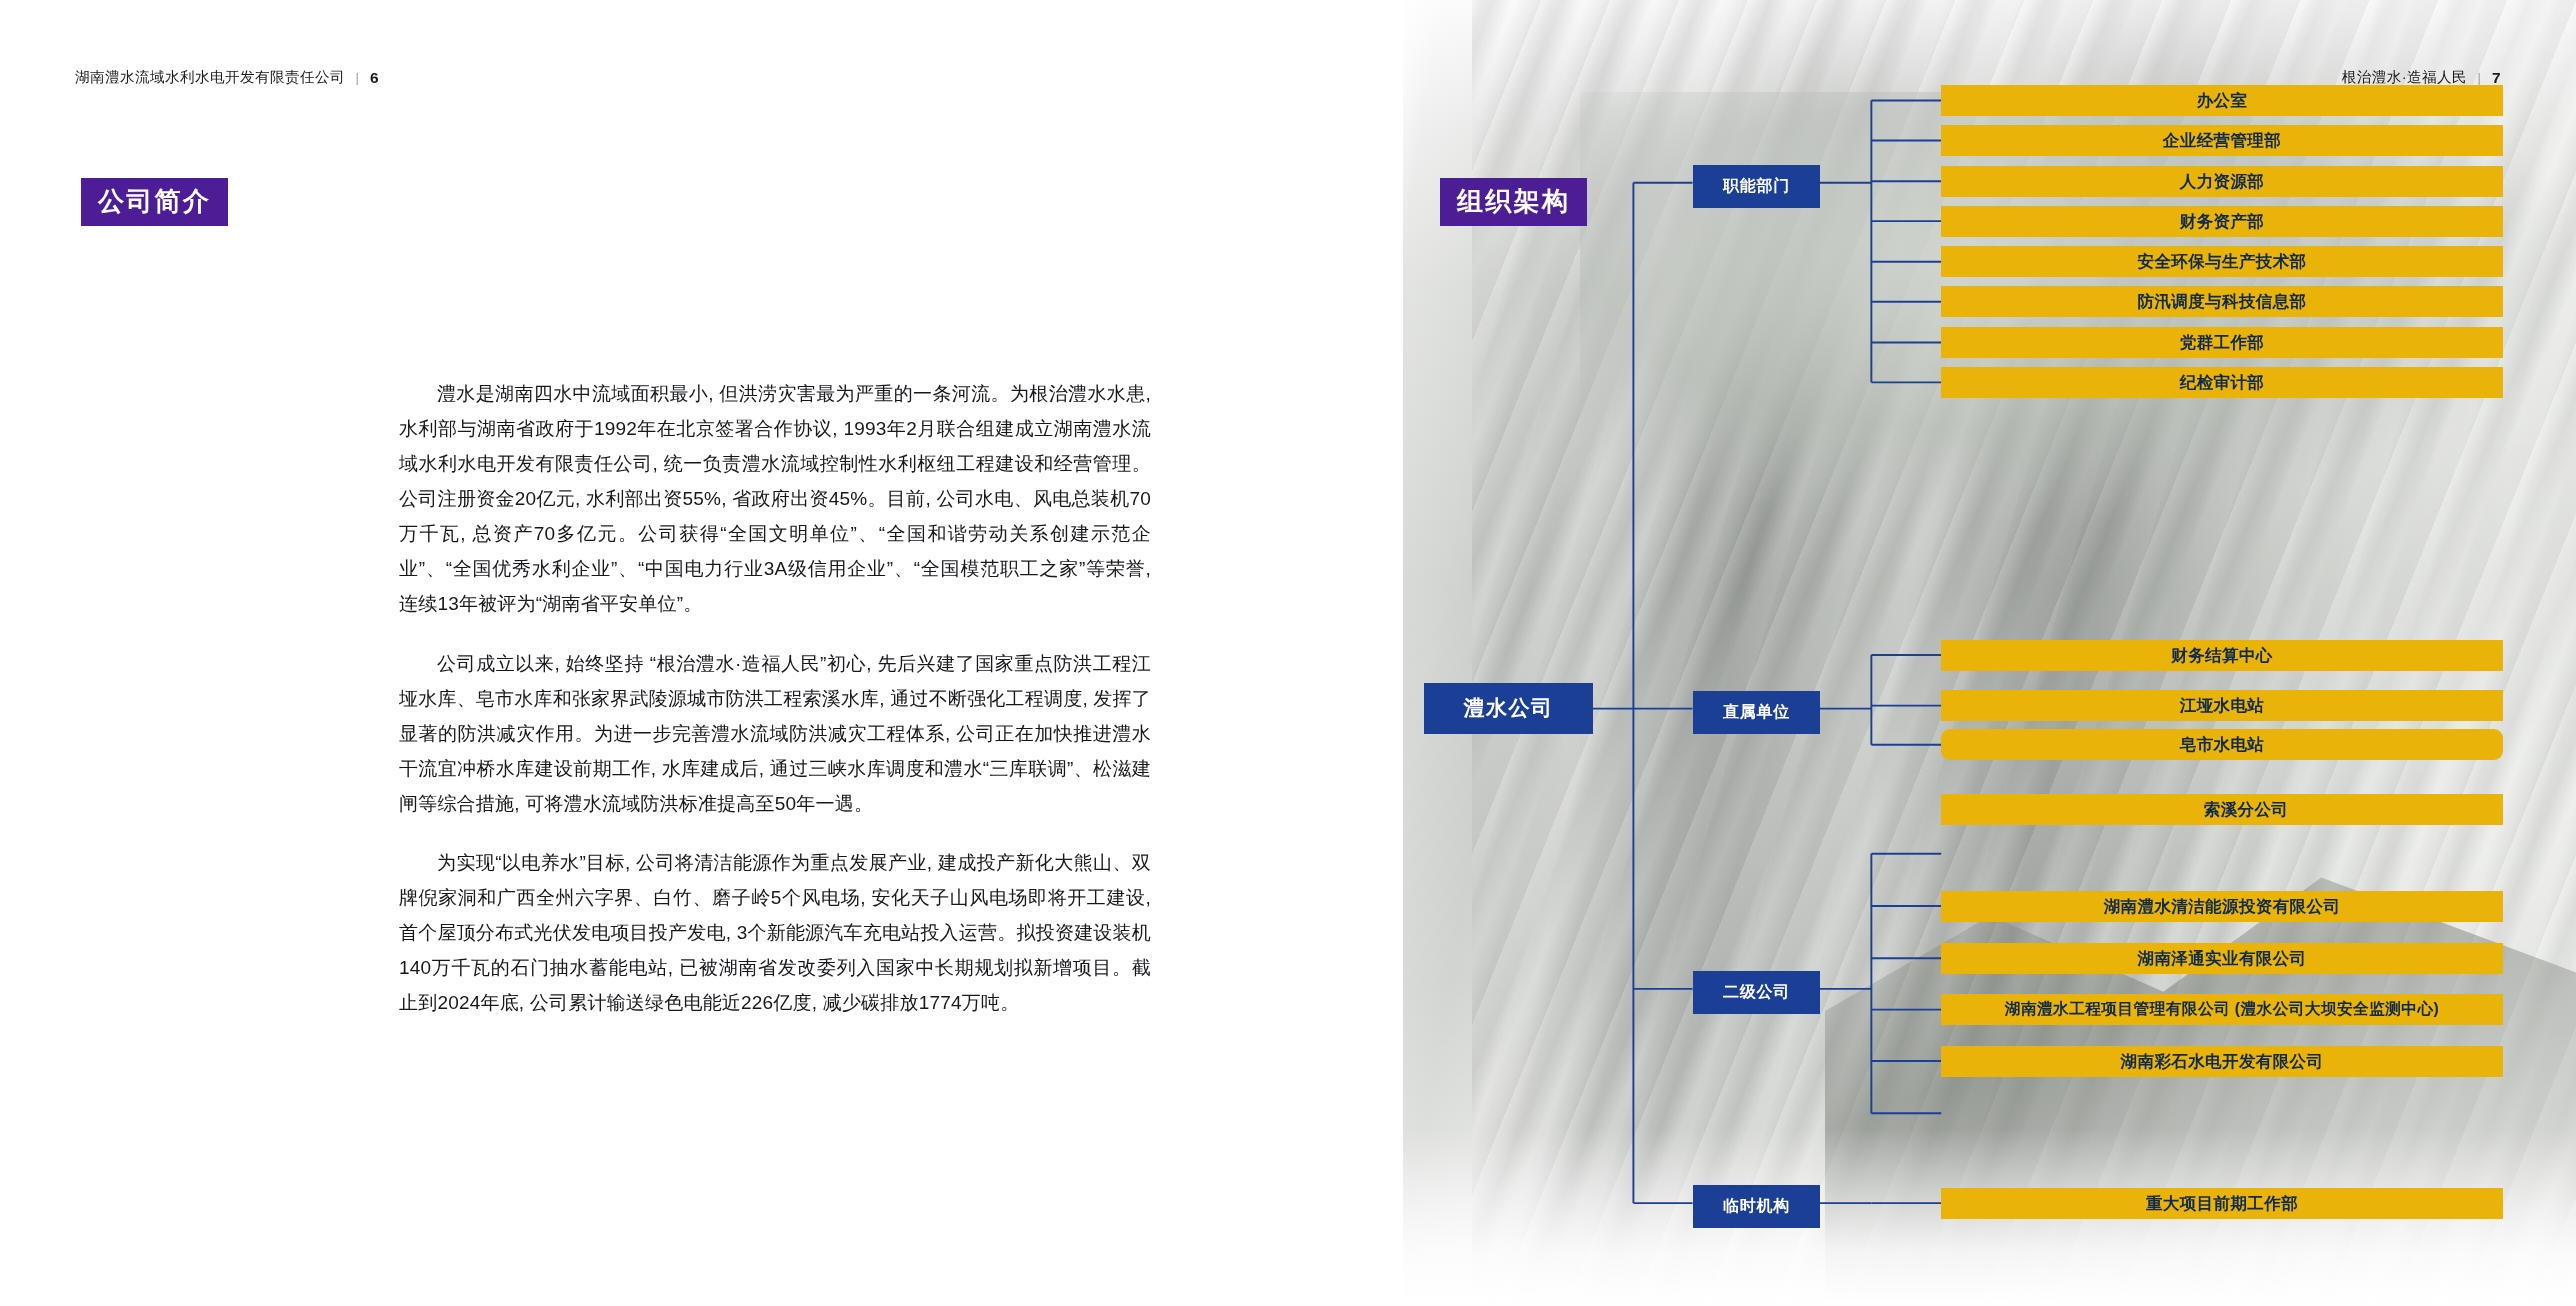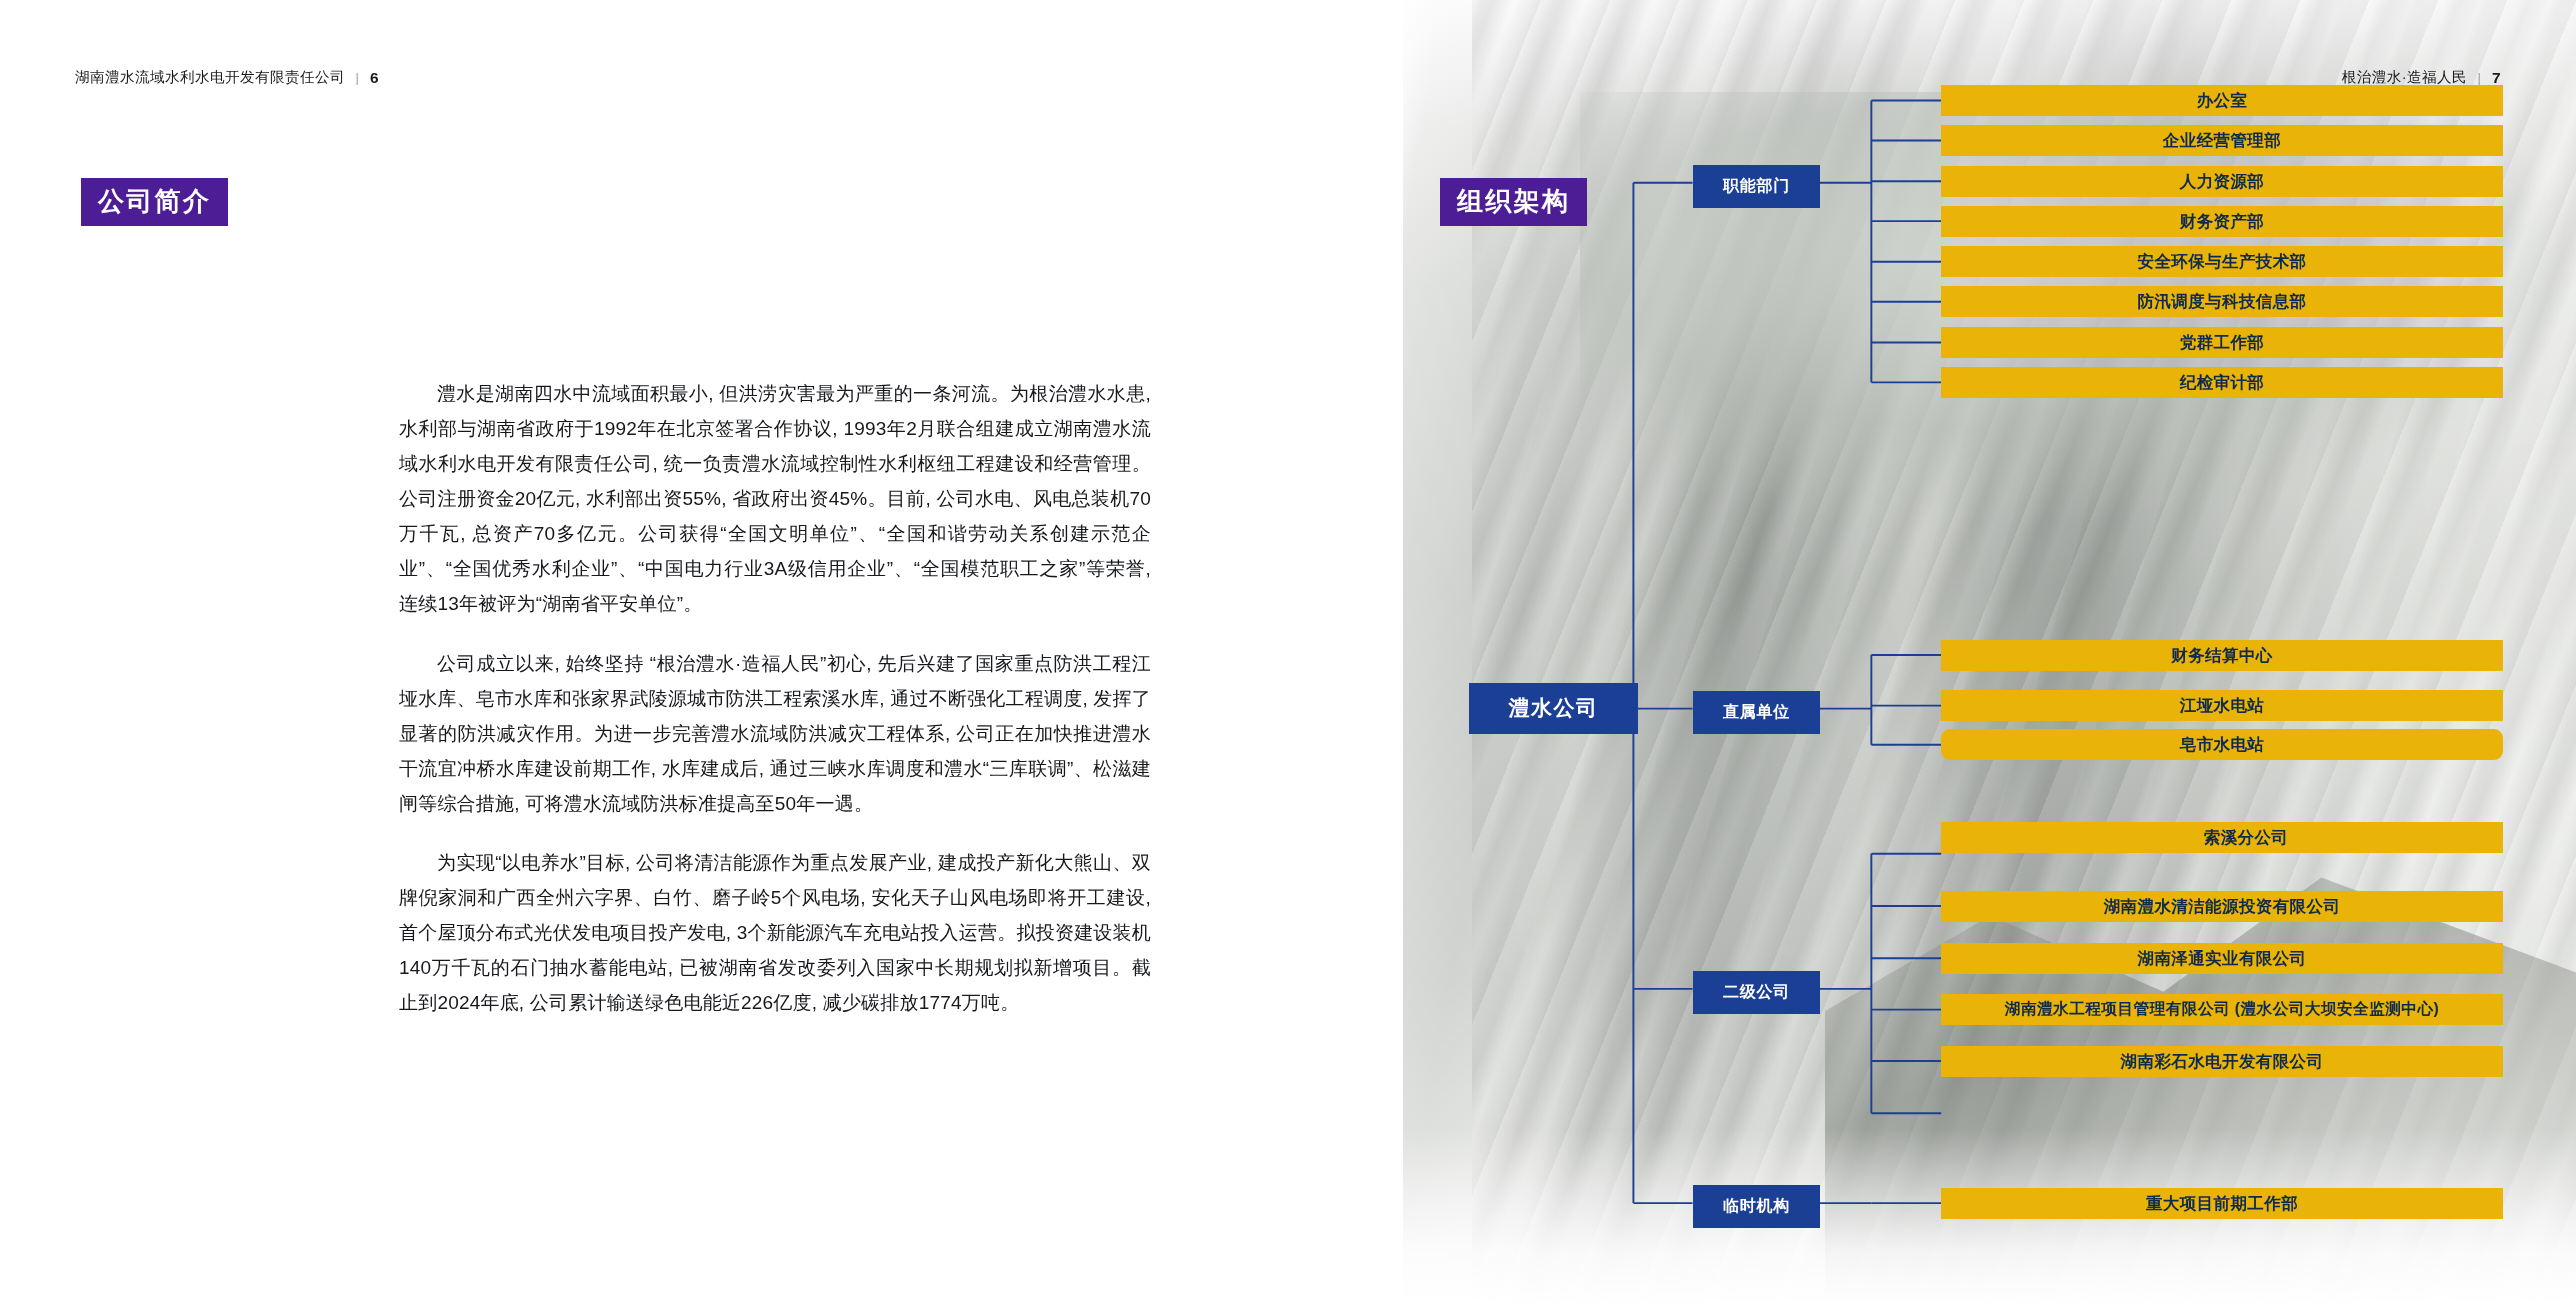--- a/index.html
+++ b/index.html
@@ -271,41 +271,41 @@
         <line x1="760" y1="1382" x2="851" y2="1382"></line>
         <line x1="760" y1="1450" x2="851" y2="1450"></line>
 
         <line x1="693" y1="1567" x2="760" y2="1567"></line>
         <line x1="760" y1="1567" x2="851" y2="1567"></line>
       </g>
     </svg>
 
     <div class="sec-title" style="left:152px; top:178px;">组织架构</div>
 
-    <div class="node node-root" style="left:136px; top:683px;margin-left:45px;">澧水公司</div>
+    <div class="node node-root" style="left:136px; top:683px;">澧水公司</div>
 
     <div class="node node-group" style="left:405px; top:165px;">职能部门</div>
     <div class="node node-group" style="left:405px; top:691px;">直属单位</div>
     <div class="node node-group" style="left:405px; top:971px;">二级公司</div>
     <div class="node node-group" style="left:405px; top:1185px;">临时机构</div>
 
     <div class="node node-leaf" style="left:653px; top:85px;">办公室</div>
     <div class="node node-leaf" style="left:653px; top:125px;">企业经营管理部</div>
     <div class="node node-leaf" style="left:653px; top:166px;">人力资源部</div>
     <div class="node node-leaf" style="left:653px; top:206px;">财务资产部</div>
     <div class="node node-leaf" style="left:653px; top:246px;">安全环保与生产技术部</div>
     <div class="node node-leaf" style="left:653px; top:286px;">防汛调度与科技信息部</div>
     <div class="node node-leaf" style="left:653px; top:327px;">党群工作部</div>
     <div class="node node-leaf" style="left:653px; top:367px;">纪检审计部</div>
 
     <div class="node node-leaf" style="left:653px; top:640px;">财务结算中心</div>
     <div class="node node-leaf" style="left:653px; top:690px;">江垭水电站</div>
     <div class="node node-leaf" style="left:653px; top:729px;border-radius:9px;">皂市水电站</div>
 
-    <div class="node node-leaf" style="left:653px; top:822px;padding-left:48px;">索溪分公司</div>
+    <div class="node node-leaf" style="left:653px; top:794px;padding-left:48px;">索溪分公司</div>
     <div class="node node-leaf" style="left:653px; top:891px;">湖南澧水清洁能源投资有限公司</div>
     <div class="node node-leaf" style="left:653px; top:943px;">湖南泽通实业有限公司</div>
     <div class="node node-leaf" style="left:653px; top:994px; font-size:15.7px;">湖南澧水工程项目管理有限公司 (澧水公司大坝安全监测中心)</div>
     <div class="node node-leaf" style="left:653px; top:1046px;">湖南彩石水电开发有限公司</div>
 
     <div class="node node-leaf" style="left:653px; top:1188px;">重大项目前期工作部</div>
 
   </div>
 
 </div>

